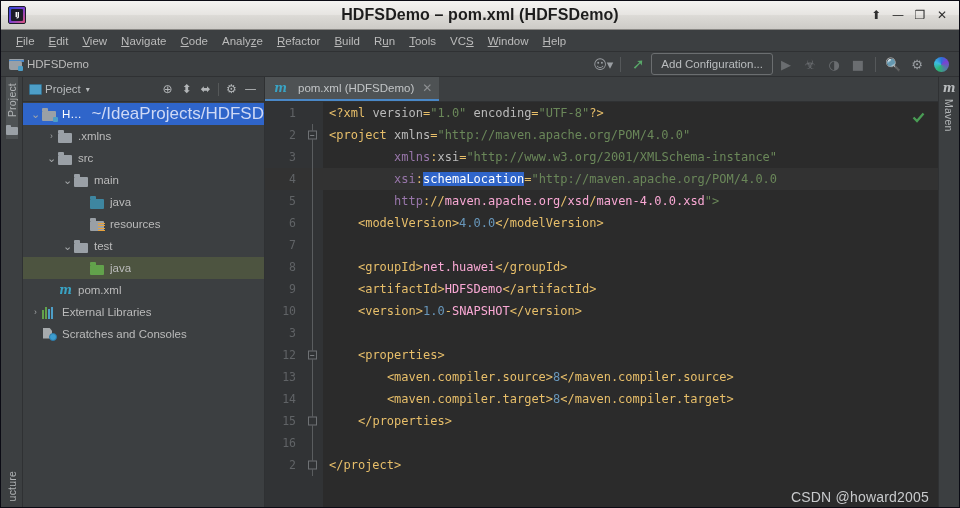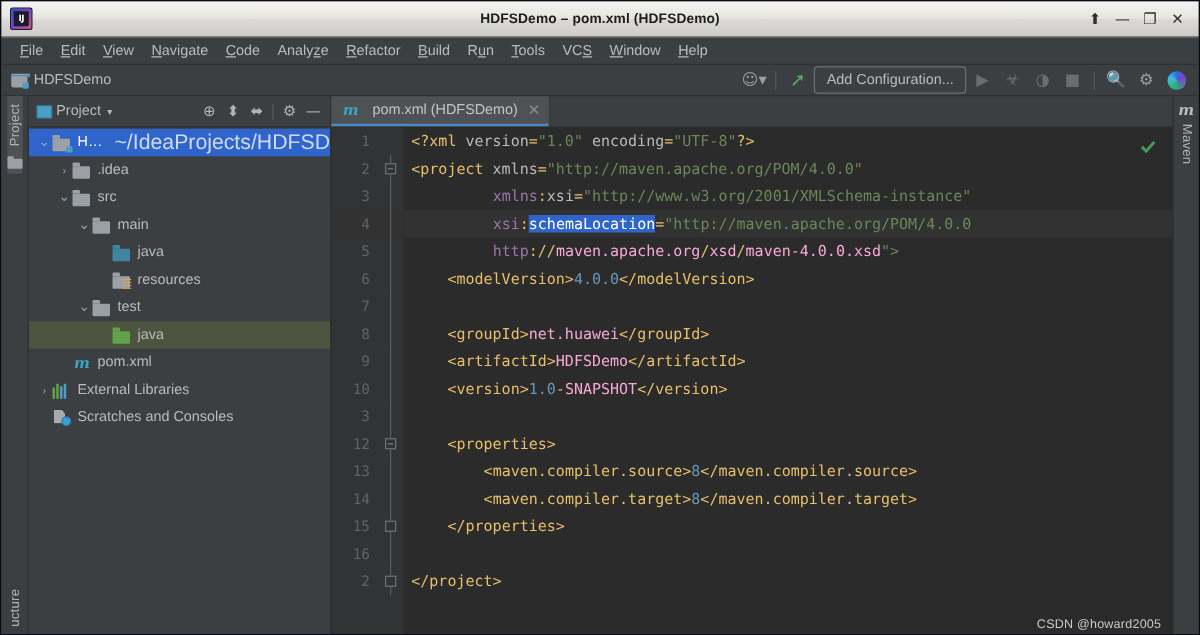--- a/index.html
+++ b/index.html
@@ -34,21 +34,21 @@
     color: #fff; font-size: 9px; font-weight: bold;
     font-family: "DejaVu Sans", sans-serif;
     flex: 0 0 auto;
   }
   .tb-icon .ij { display:block; width:12px; height:12px; background:#1c1c28; border-radius:1px;
     position:relative; }
   .tb-icon .ij::before{ content:"IJ"; position:absolute; inset:0; color:#fff; font-size:7px;
     line-height:12px; text-align:center; letter-spacing:-0.5px;}
   .tb-title {
     position: absolute; left: 0; right: 0; text-align: center;
-    font-size: 11px; font-weight: bold; color: #1d1d1d;
+    font-size: 16px; font-weight: bold; color: #1d1d1d;
     letter-spacing: 0.1px;
     pointer-events: none;
   }
   .tb-controls {
     margin-left: auto; display: flex; align-items: center;
     padding-right: 6px; gap: 0px; position: relative; z-index: 3;
   }
   .tb-btn {
     width: 22px; height: 20px; display:flex; align-items:center; justify-content:center;
     color: #2f2f2f; font-size: 12px; line-height: 1;
@@ -225,21 +225,21 @@
   .t-num   { color:#6897bb; }
   .t-sel   { background:#2f65ca; color:#ffffff; }
 
   .check {
     position:absolute; right:13px; top:10px; width:13px; height:11px;
   }
   .check svg { display:block; }
 
   .watermark {
     position:absolute; right:9px; bottom:4px;
-    font-size:10px; color:#c8cacc; font-family:"Liberation Sans", sans-serif;
+    font-size:14px; color:#c8cacc; font-family:"Liberation Sans", sans-serif;
     letter-spacing:0.2px;
   }
 
   
   .stripe-right {
     width:21px; background:#3c3f41; border-left:1px solid #2f3133;
     flex:0 0 21px; display:flex; flex-direction:column; align-items:center;
     padding-top:4px; gap:2px;
   }
   .stripe-right .mvn-ic { color:#b9bcbe; font-style:italic; font-weight:bold; font-size:12px;
@@ -352,21 +352,21 @@
             </span>
             <span class="label">HDFSDemo</span>
             <span class="path">~/IdeaProjects/HDFSD</span>
           </div>
           <div class="row" style="padding-left: 22px;">
             <span class="arrow">›</span>
             <span class="ic gray">
               <span class="ft"></span>
               <span class="fb"></span>
             </span>
-            <span class="label">.idea</span>
+            <span class="label">.xmlns</span>
           </div>
           <div class="row" style="padding-left: 22px;">
             <span class="arrow" style="font-size: 11px; line-height: 8px;">⌄</span>
             <span class="ic gray">
               <span class="ft"></span>
               <span class="fb"></span>
             </span>
             <span class="label">src</span>
           </div>
           <div class="row" style="padding-left: 38px;">

